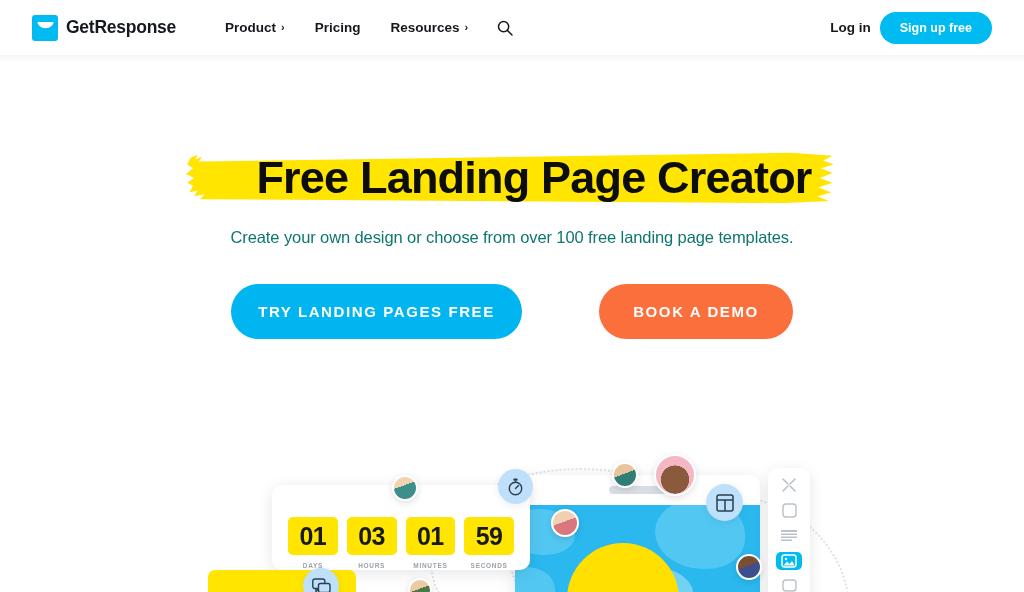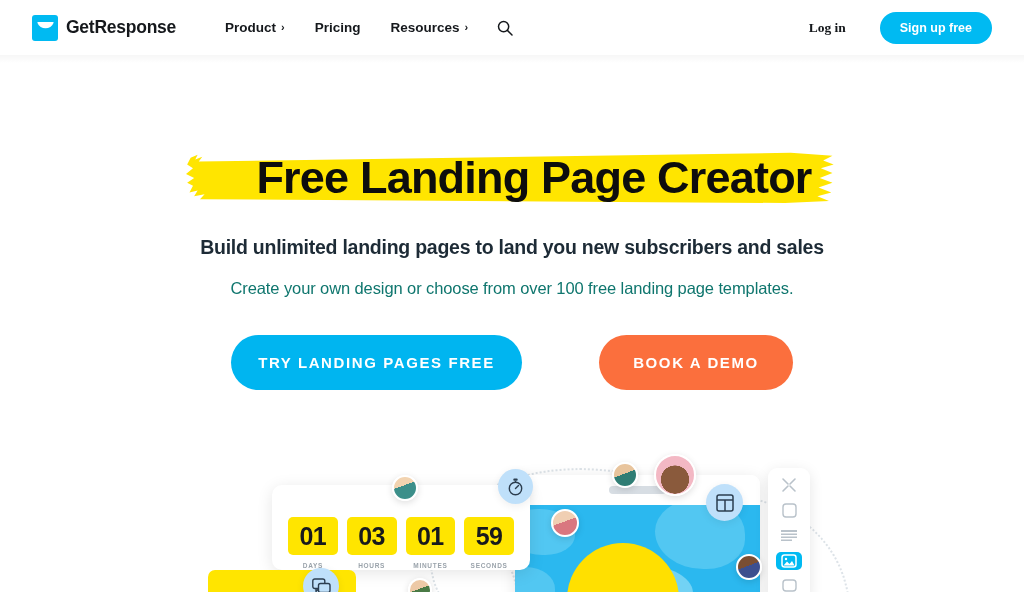--- a/index.html
+++ b/index.html
@@ -77,24 +77,23 @@
     align-items: center;
     justify-content: center;
     padding: 0 14px;
     cursor: pointer;
   }
   .spacer { flex: 1; }
   .login-link {
     font-size: 13.5px;
     font-weight: bold;
     color: #15181c;
-    margin-right: 34px;
+    margin-right: 9px;
     cursor: pointer;
     white-space: nowrap;
-    font-family: Liberation Serif, serif;
   }
   .signup-btn {
     background: #00baf2;
     color: #ffffff;
     font-size: 12.5px;
     font-weight: bold;
     border: none;
     border-radius: 100px;
     padding: 9px 20px;
     cursor: pointer;
@@ -346,21 +345,20 @@
   <div class="headline-wrap">
     <svg class="highlight-svg" viewBox="0 0 560 62" preserveAspectRatio="none">
       <path fill="#ffe500" d="M4,10 L10,7 L8,12 L14,9 L11,14 L520,5
         L556,8 L548,13 L557,17 L546,21 L556,26 L545,31 L556,36 L544,41 L555,46
         L543,50 L553,55 L515,57 L12,53 L16,48 L7,50 L10,44 L3,46 L6,39
         L1,36 L7,31 L0,27 L6,21 L1,17 Z"></path>
     </svg>
     <h1 class="headline">Free Landing Page Creator</h1>
   </div>
 
-  <div class="subheadline">Build unlimited landing pages to land you new subscribers and sales</div>
   <div class="subtext">Create your own design or choose from over 100 free landing page templates.</div>
 
   <div class="cta-row">
     <button class="cta cta-primary">TRY LANDING PAGES FREE</button>
     <button class="cta cta-secondary">BOOK A DEMO</button>
   </div>
 </div>
 
 <div class="illus">
 

